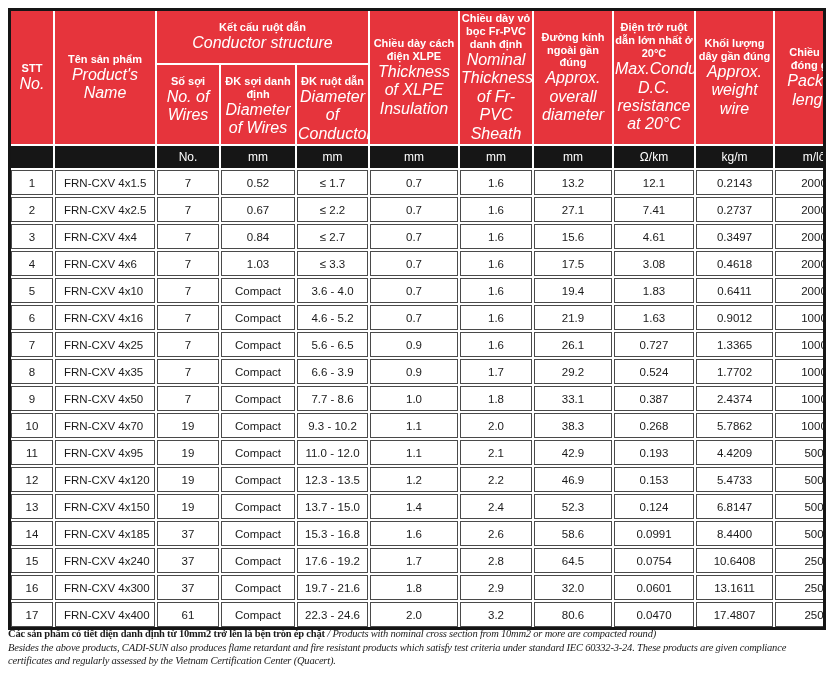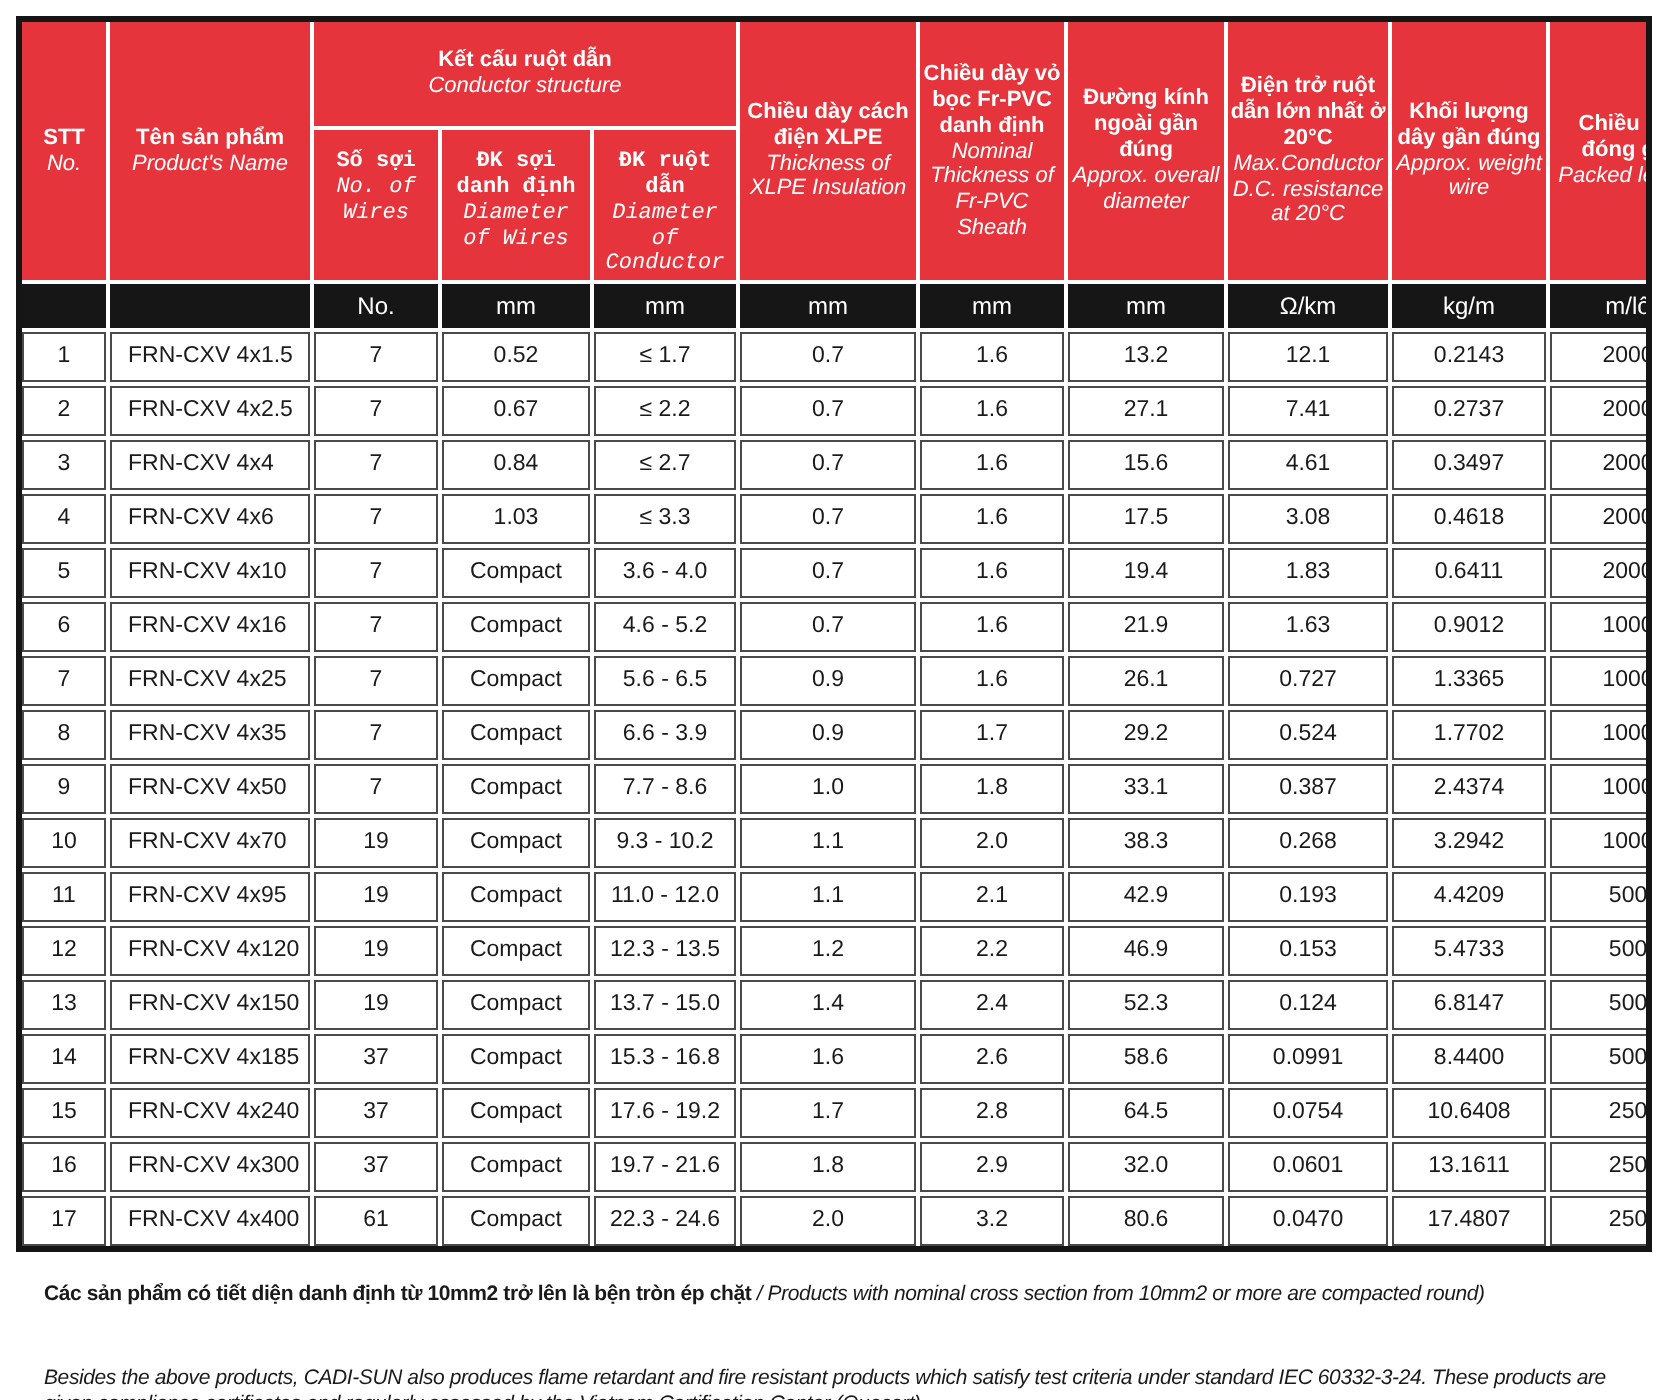--- a/index.html
+++ b/index.html
@@ -14,39 +14,39 @@
   }
   table.spec{
     border-collapse:separate;border-spacing:2px;table-layout:fixed;
     margin:-2px;width:calc(100% + 4px);
   }
   th{
     background:#E6343C;color:#ffffff;vertical-align:middle;text-align:center;
     padding:1px 1px;font-weight:normal;overflow:hidden;
   }
   th .vn{display:block;font-weight:bold;font-size:11px;line-height:1.18;}
-  th .en{display:block;font-style:italic;font-size:11px;line-height:1.15;font-weight:normal;}
+  th .en{display:block;font-style:italic;font-size:16px;line-height:1.15;font-weight:normal;}
   tr.hdr-row1 th{height:50px;}
-  tr.hdr-row2 th{height:58px;vertical-align:top;padding-top:10px;font-family:Liberation Mono, monospace;}
+  tr.hdr-row2 th{height:58px;vertical-align:top;padding-top:10px;}
   tr.hdr-row1 th.full-span{height:auto;vertical-align:middle;}
   tr.unit-row td{
     background:#161616;color:#ffffff;text-align:center;
     font-size:12px;height:20px;vertical-align:middle;
   }
   tbody.data td{
     background:#ffffff;border:1px solid #4a4a4a;color:#1a1a1a;
     font-size:11.5px;height:21px;text-align:center;vertical-align:middle;
     white-space:nowrap;overflow:hidden;
   }
   tbody.data td.name-col{text-align:left;padding-left:8px;margin-left:16px;}
   .footnotes{
     position:absolute;left:8px;top:627px;width:820px;
     color:#1a1a1a;font-size:10.5px;line-height:1.24;letter-spacing:-0.2px;
   }
-  .footnotes p{margin:14px;}
+  .footnotes p{margin:0;font-family:Liberation Serif, serif;}
   .footnotes .vn-bold{font-weight:bold;font-style:normal;}
   .footnotes .en-ital{font-style:italic;}
   .footnotes .gap{height:1px;}
 </style>
 </head>
 <body>
 
 <div class="table-wrap">
   <table class="spec">
     <colgroup>
@@ -250,21 +250,21 @@
         <tr>
           <td>10</td>
           <td class="name-col">FRN-CXV 4x70</td>
           <td>19</td>
           <td>Compact</td>
           <td>9.3 - 10.2</td>
           <td>1.1</td>
           <td>2.0</td>
           <td>38.3</td>
           <td>0.268</td>
-          <td>3.2942</td>
+          <td>5.7862</td>
           <td>1000</td>
         </tr>
         <tr>
           <td>11</td>
           <td class="name-col">FRN-CXV 4x95</td>
           <td>19</td>
           <td>Compact</td>
           <td>11.0 - 12.0</td>
           <td>1.1</td>
           <td>2.1</td>

